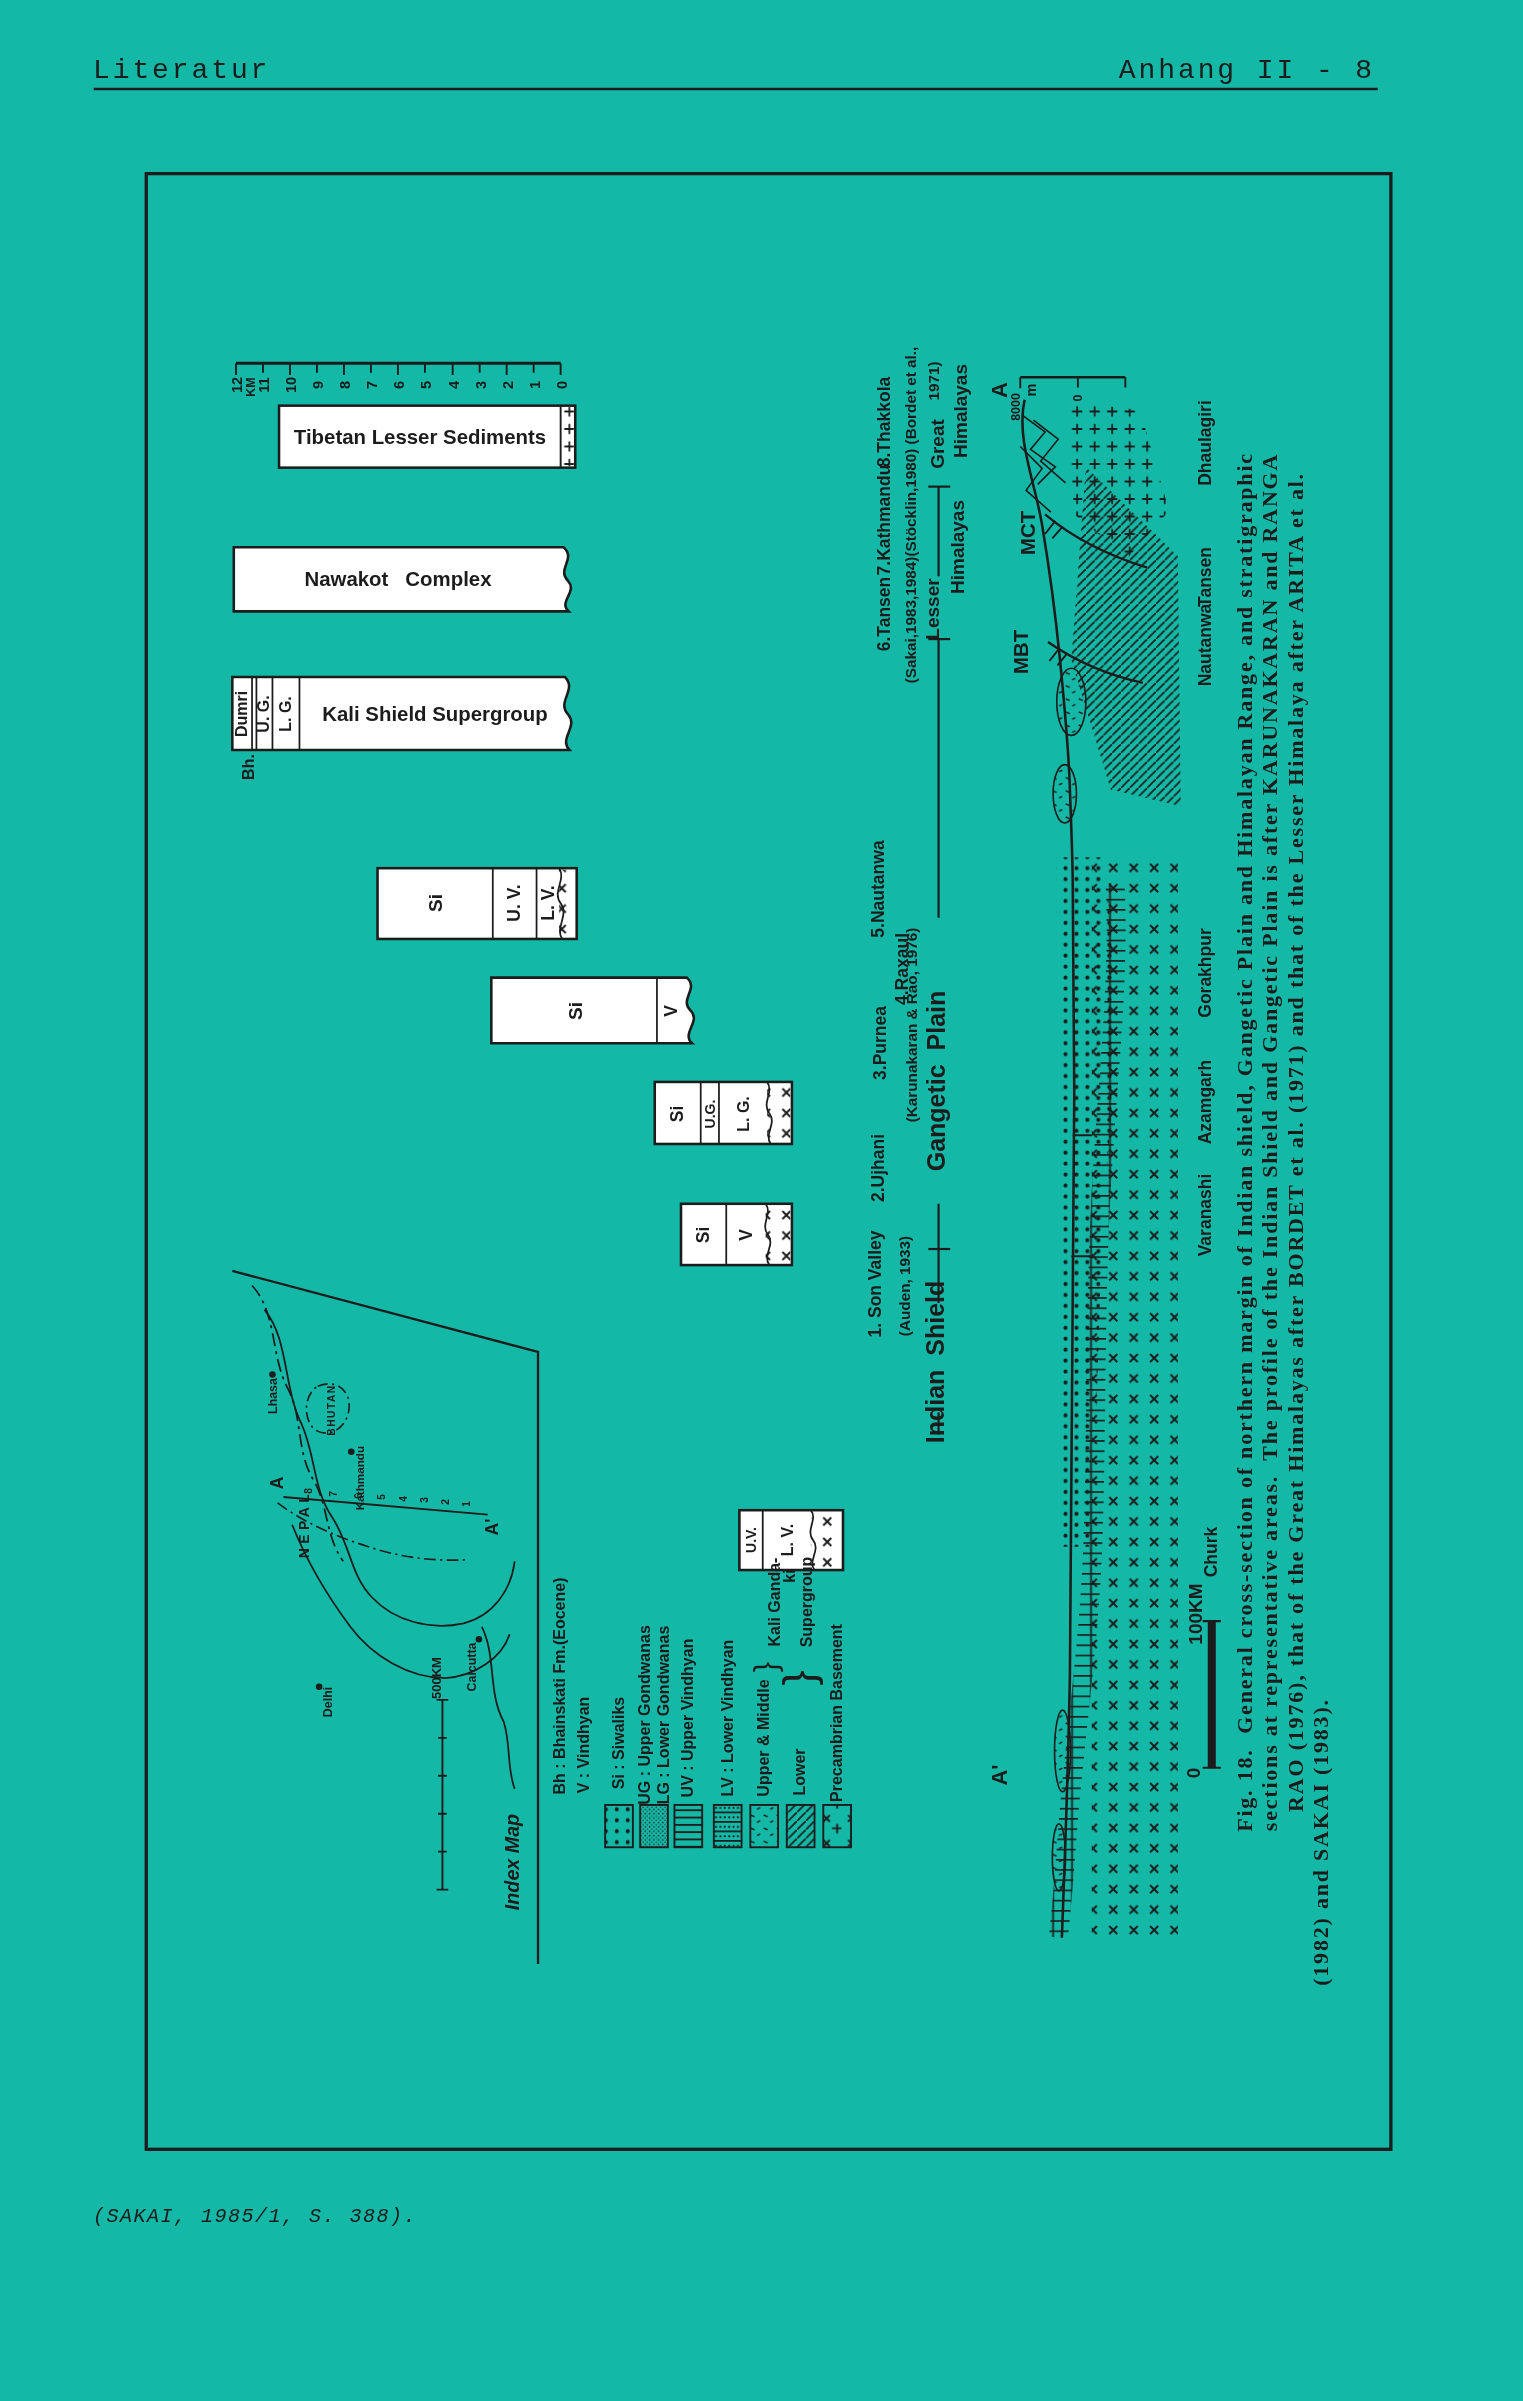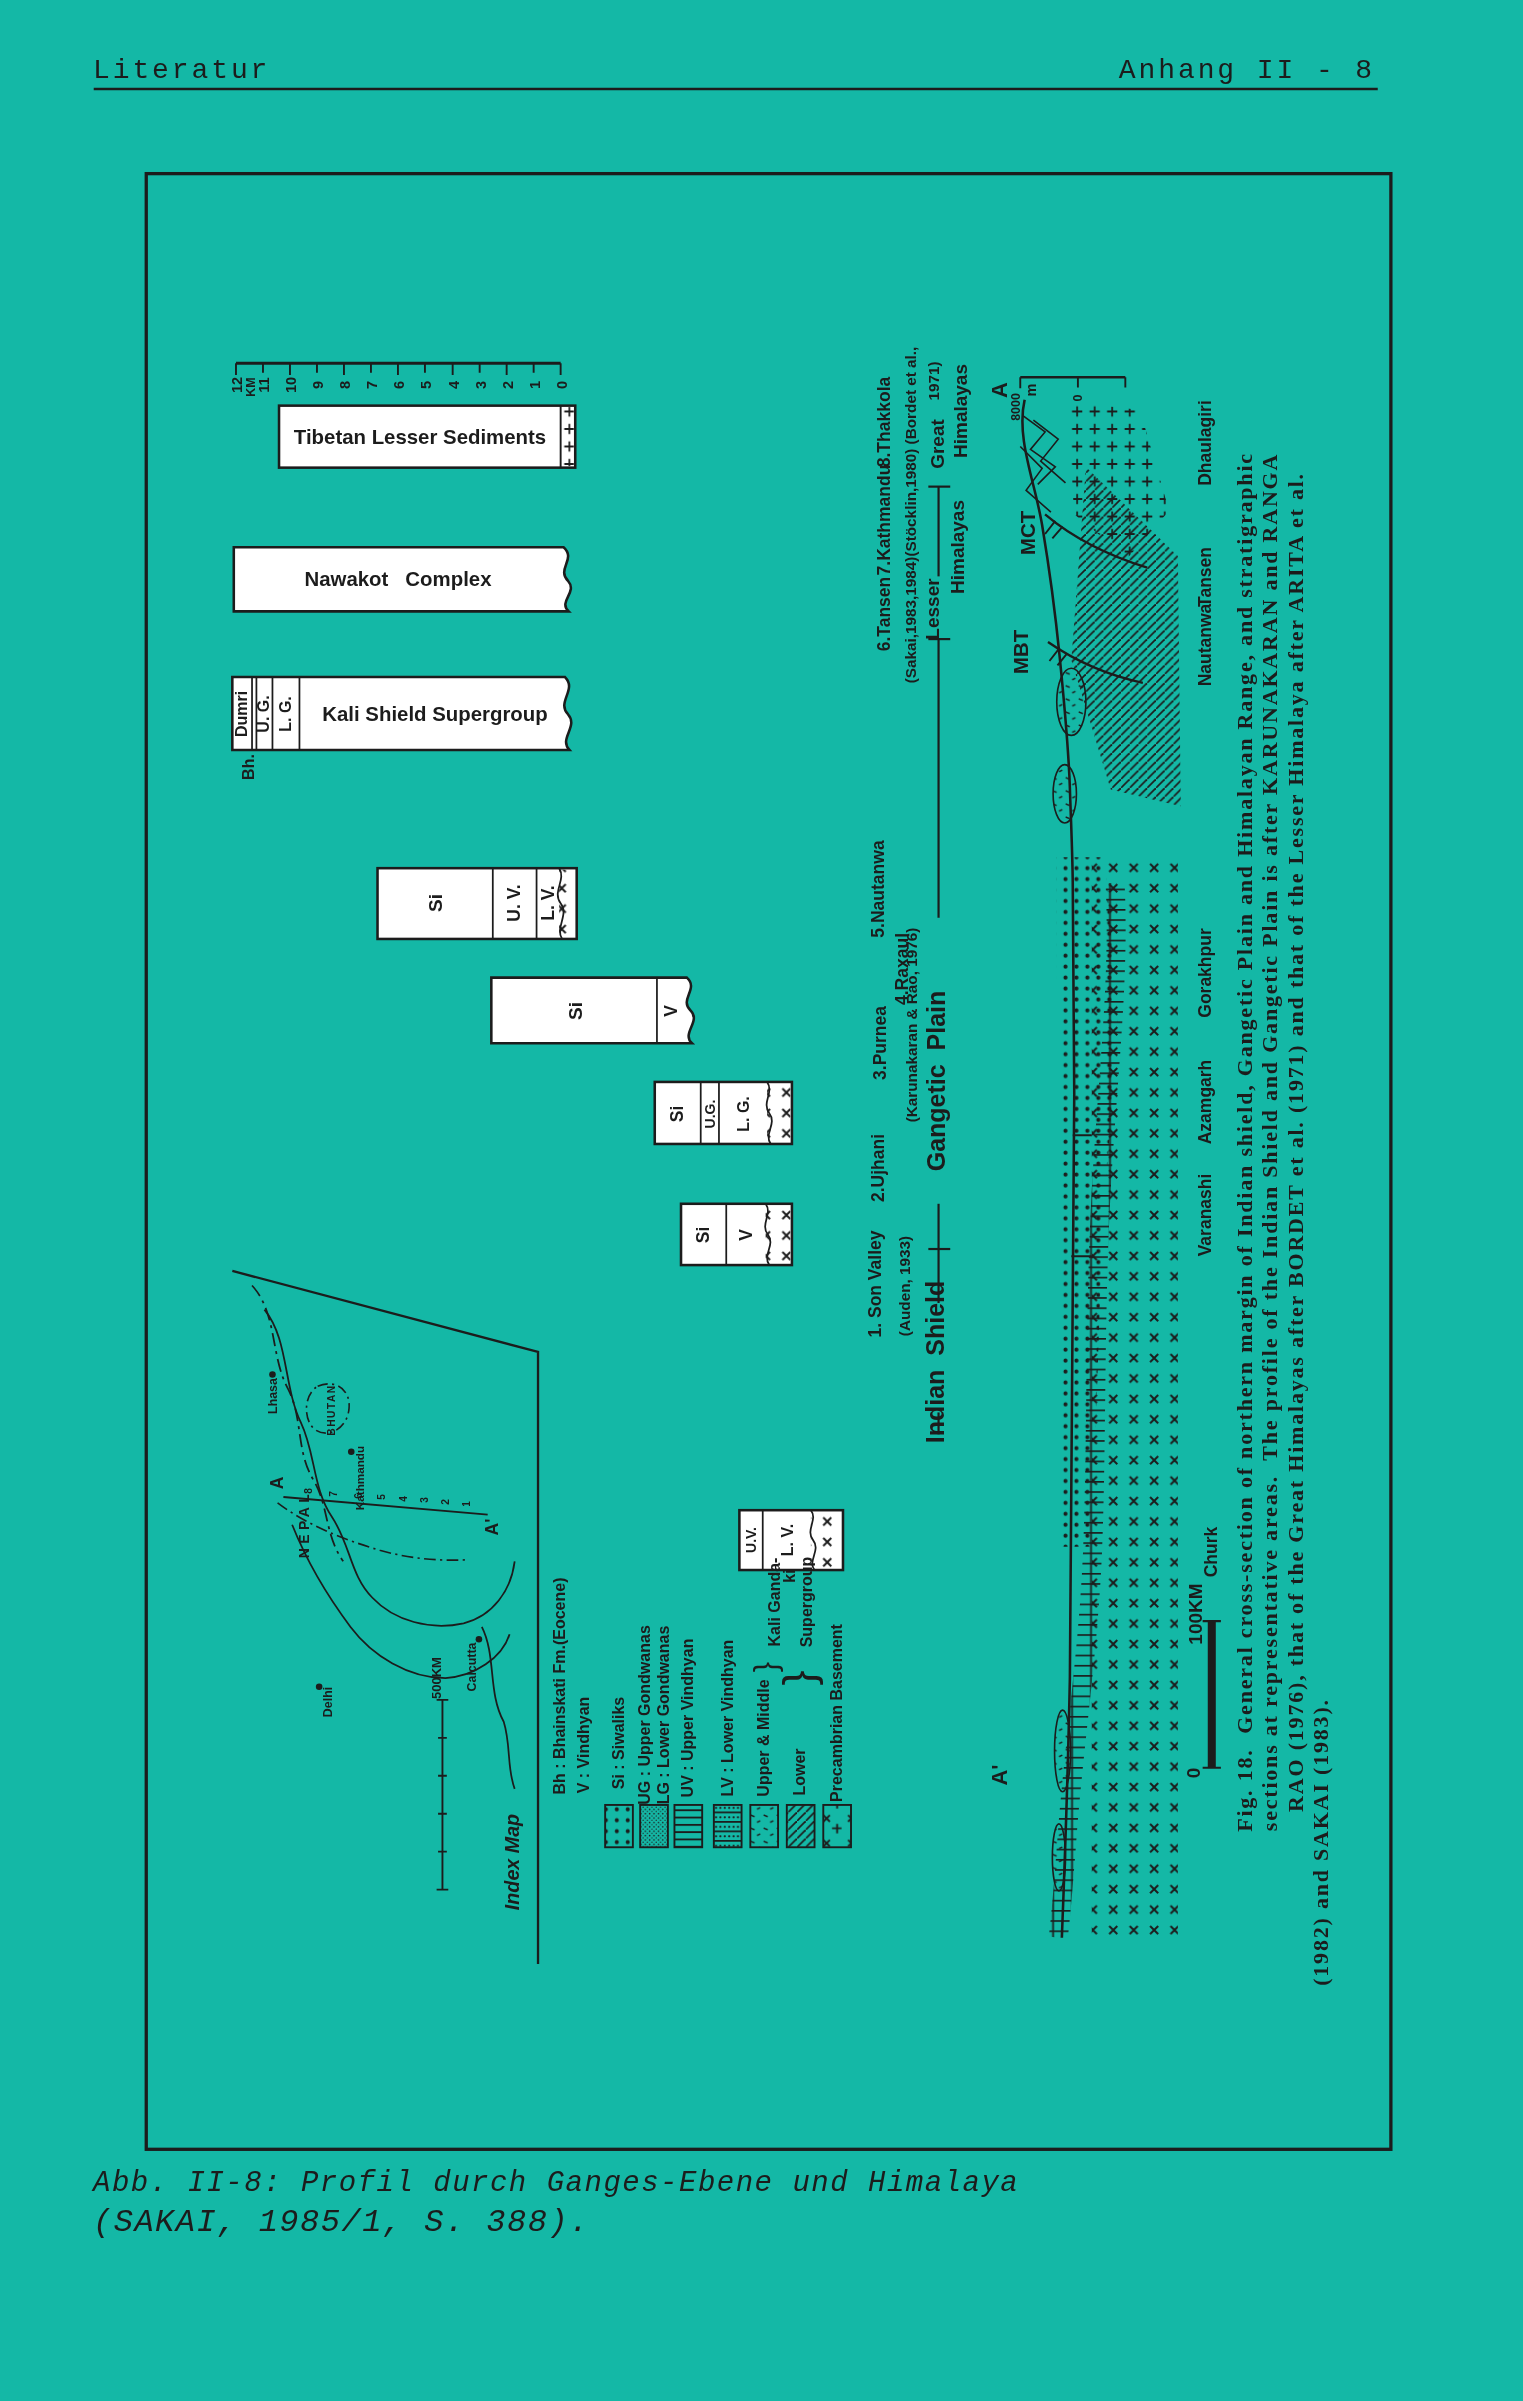--- a/index.html
+++ b/index.html
@@ -295,17 +295,16 @@
   <span class="lbl vt" style="left:807px;top:1602px;font-size:16px;">Supergroup</span>
   <span class="lbl vt" style="left:837px;top:1713px;font-size:16px;">Precambrian Basement</span>
   <span class="lbl vt" style="left:765px;top:1667px;font-size:31px;font-weight:normal;">}</span>
   <span class="lbl vt" style="left:798px;top:1678px;font-size:45px;font-weight:normal;">}</span>
 
   <span class="lbl vt serif" style="left:1245px;top:1142px;font-size:22px;letter-spacing:1.8px;">Fig. 18.  General cross-section of northern margin of Indian shield, Gangetic Plain and Himalayan Range, and stratigraphic</span>
   <span class="lbl vt serif" style="left:1270px;top:1142px;font-size:22px;letter-spacing:1.8px;">sections at representative areas.  The profile of the Indian Shield and Gangetic Plain is after KARUNAKARAN and RANGA</span>
   <span class="lbl vt serif" style="left:1296px;top:1142px;font-size:22px;letter-spacing:1.8px;">RAO (1976), that of the Great Himalayas after BORDET et al. (1971) and that of the Lesser Himalaya after ARITA et al.</span>
   <span class="lbl vt serif" style="left:1321px;top:1842px;font-size:22px;letter-spacing:1.8px;">(1982) and SAKAI (1983).</span>
 
-  <span class="lbl mono it" style="left:93px;top:2169px;font-size:29px;letter-spacing:1.5px;">Abb. II-8: Profil durch Ganges-Ebene und Himalaya</span>
-  <span class="lbl mono it" style="left:93px;top:2207px;font-size:32px;letter-spacing:1.5px;">(SAKAI, 1985/1, S. 388).</span>
+  <span class="lbl mono it" style="left:93px;top:2207px;font-size:20px;letter-spacing:1.5px;">(SAKAI, 1985/1, S. 388).</span>
 
 </div>
 
 
 </body></html>

